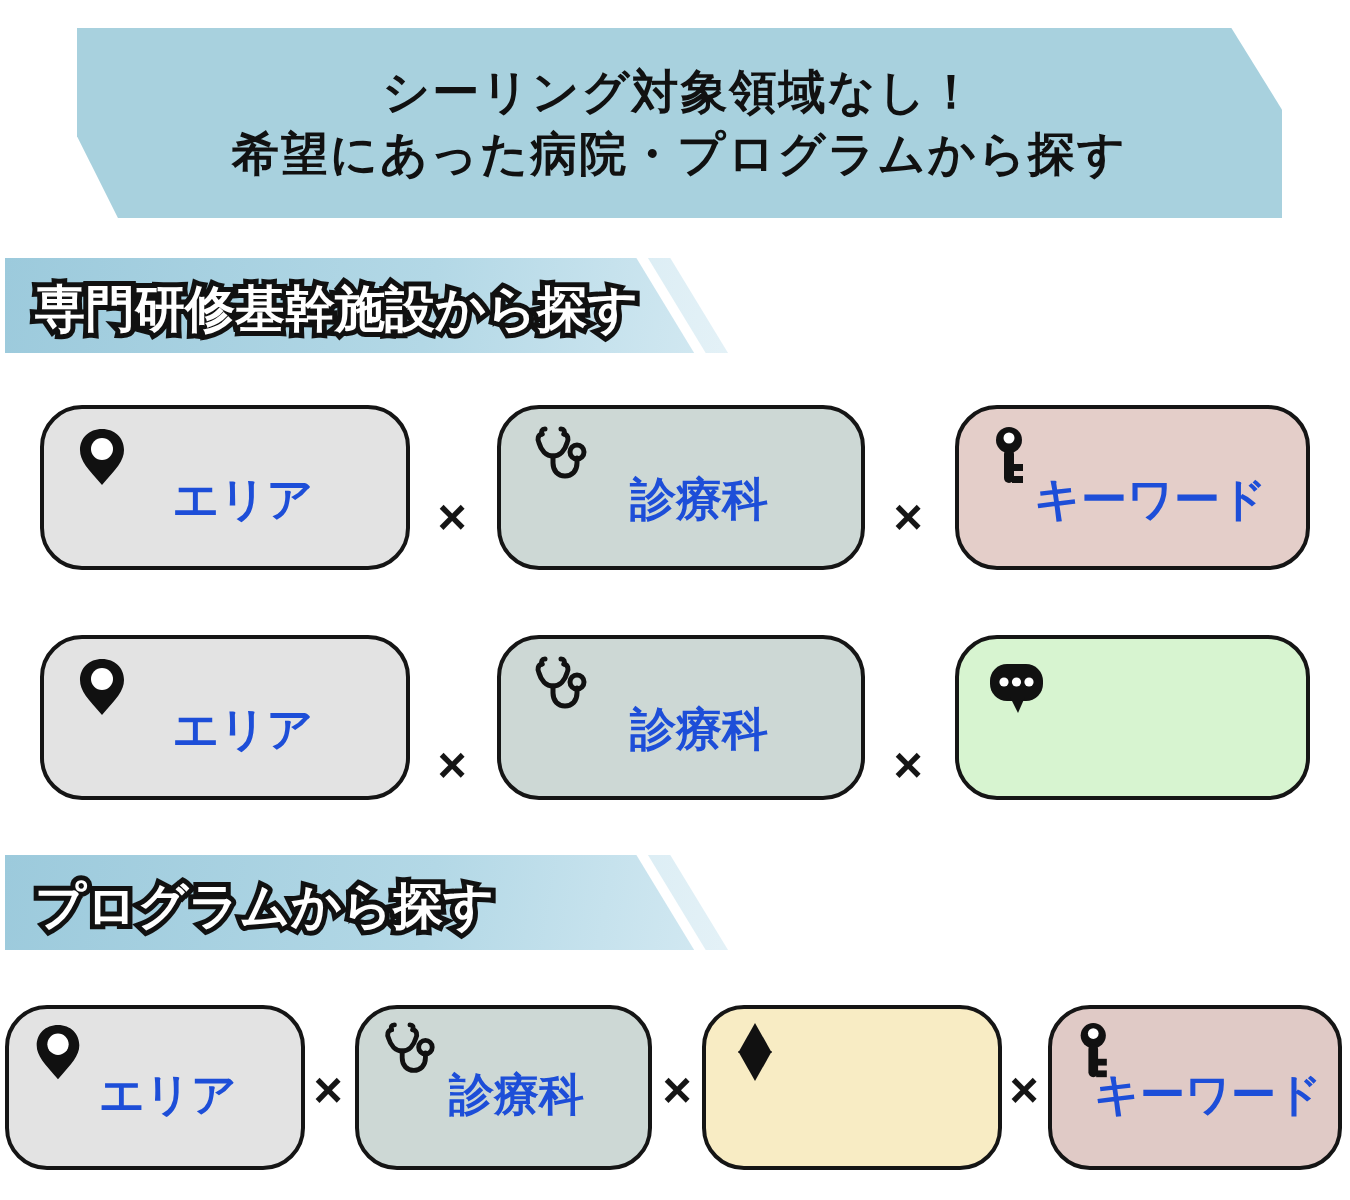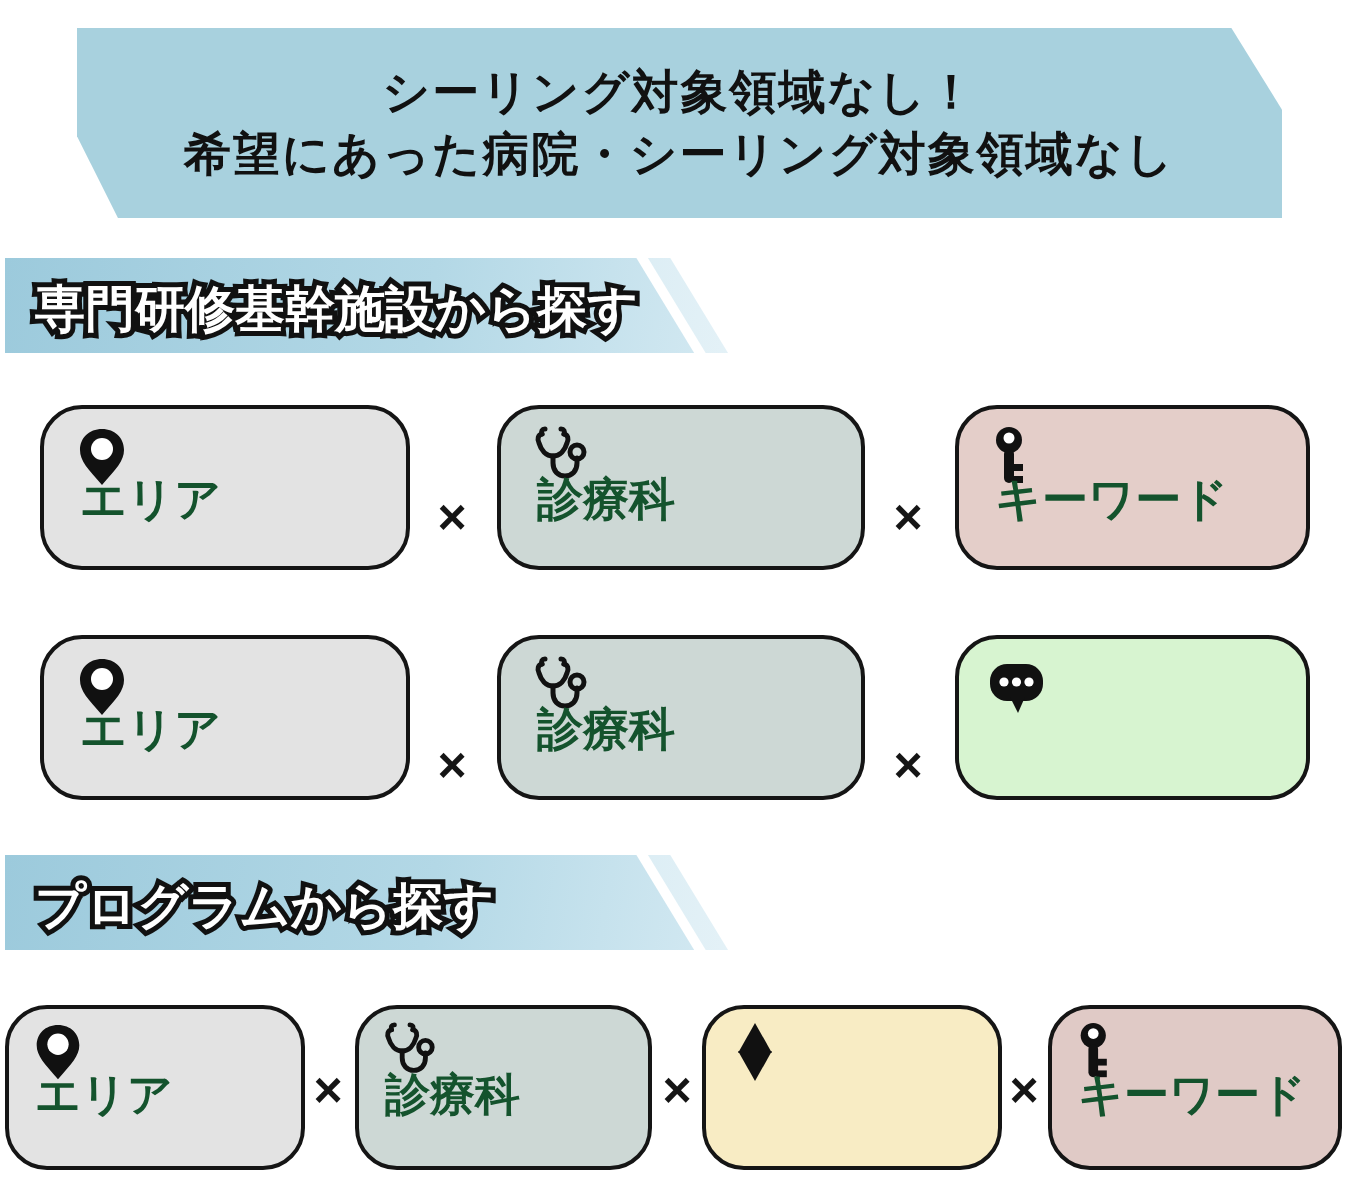--- a/index.html
+++ b/index.html
@@ -50,40 +50,40 @@
     font-size:29px;font-weight:bold;line-height:47px;color:#111;
     white-space:nowrap;
   }
   
   .fbox{
     position:absolute;height:165px;box-sizing:border-box;
     border:4.5px solid #151515;border-radius:42px;
   }
   .fbox .icon{position:absolute;left:26px;top:16px;width:64px;height:64px;display:block;}
   .fbox .lbl{
-    position:absolute;left:0;right:0;top:60px;
-    font-size:46px;font-weight:bold;color:#14532d;padding-left:36px;
+    position:absolute;left:0;right:0;top:60px;text-align:center;
+    font-size:46px;font-weight:bold;color:#1d4ed8;padding-left:36px;
     white-space:nowrap;
   }
   .fbox.small-box .icon{left:18px;top:12px;width:62px;height:62px;}
   .fbox.small-box .lbl{top:56px;font-size:45px;padding-left:26px;}
   .fbox .lbl.tight{font-size:43px;padding-left:30px;}
   
   .x-sep{
     position:absolute;transform:translate(-50%,-50%);
     font-size:50px;font-weight:bold;color:#151515;line-height:1;
   }
   svg{display:block;}
 </style>
 </head>
 <body>
 
 <div class="top-banner" style="background-color: rgb(168, 209, 222);">
   <div class="line">シーリング対象領域なし！</div>
-  <div class="line">希望にあった病院・シーリング対象領域なし</div>
+  <div class="line">希望にあった病院・プログラムから探す</div>
 </div>
 
 <div class="ribbon" style="top:258px;">
   <div class="hb-main"></div>
   <div class="hb-stripe"></div>
   <div class="hb-title">
     <span class="outlined">
       <span class="stroke" aria-hidden="true">専門研修基幹施設から探す</span>
       <span class="fill">専門研修基幹施設から探す</span>
     </span>

